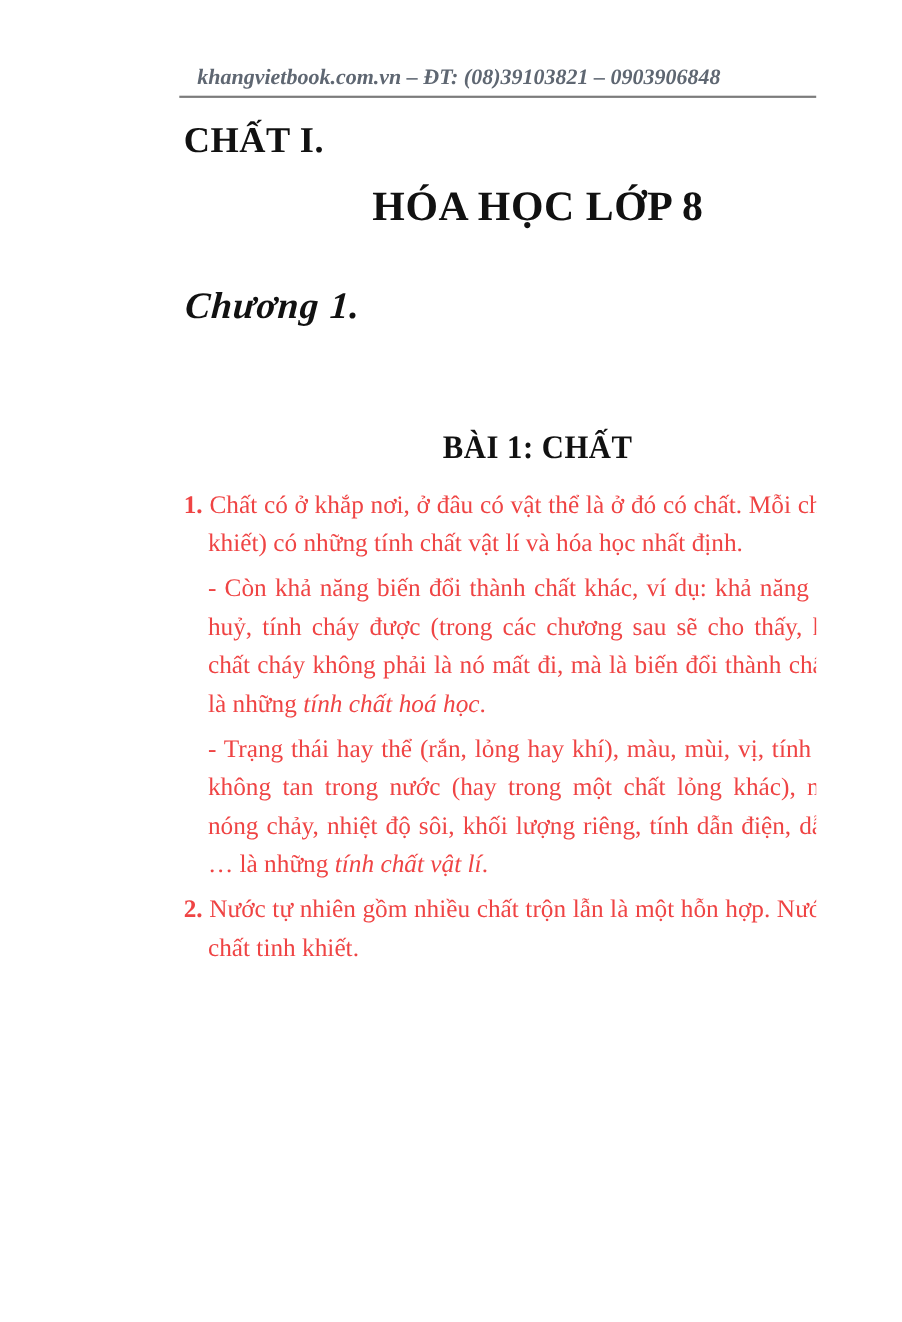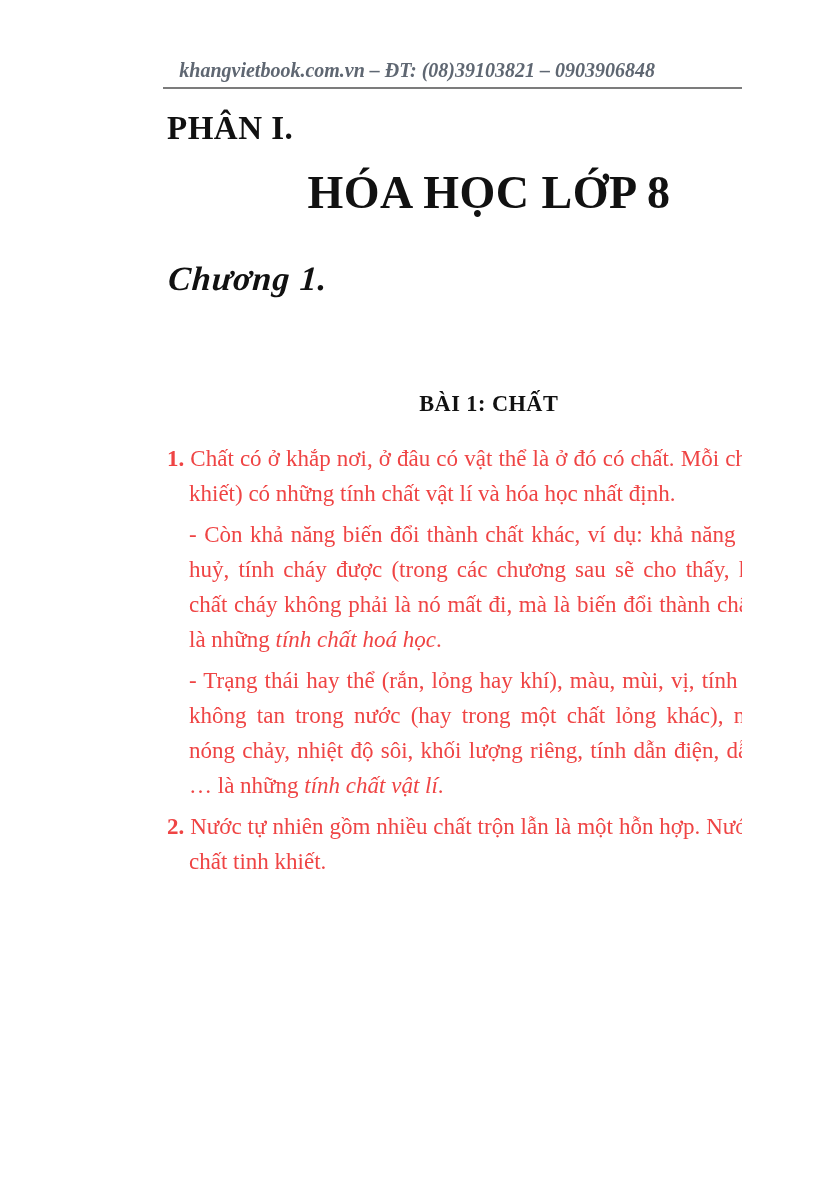--- a/index.html
+++ b/index.html
@@ -50,21 +50,21 @@
     font-size:33px;
     font-weight:bold;
     letter-spacing:.5px;
   }
   .book-title{
     position:absolute;
     top:166px;
     left:85px;
     width:652px;
     text-align:center;
-    font-size:46px;
+    font-size:38px;
     font-weight:bold;
     letter-spacing:.5px;
   }
   .chapter-script{
     position:absolute;
     top:260px;
     left:89px;
     font-size:34px;
     font-weight:bold;
     font-style:italic;
@@ -80,21 +80,21 @@
     text-align:center;
     font-size:32px;
     font-weight:bold;
   }
   .lesson-title{
     position:absolute;
     top:390px;
     left:85px;
     width:652px;
     text-align:center;
-    font-size:24px;
+    font-size:30px;
     font-weight:bold;
   }
   .lesson-title .condensed{
     display:inline-block;
     transform:scaleX(.93);
     transform-origin:center;
     letter-spacing:.5px;
   }
   .body-text{
     position:absolute;
@@ -128,21 +128,21 @@
 </style>
 </head>
 <body>
 
 <div class="page">
 
   <div class="header-line">khangvietbook.com.vn – ĐT: (08)39103821 – 0903906848</div>
 
   <div class="header-rule"></div>
 
-  <div class="part-heading">PHÂN I.</div>
+  <div class="part-heading">CHẤT I.</div>
 
   <div class="book-title">HÓA HỌC LỚP 8</div>
 
   <div class="chapter-script">Chương 1.</div>
 
 
   <div class="lesson-title">
     <span class="condensed">BÀI 1: CHẤT</span>
   </div>
 

